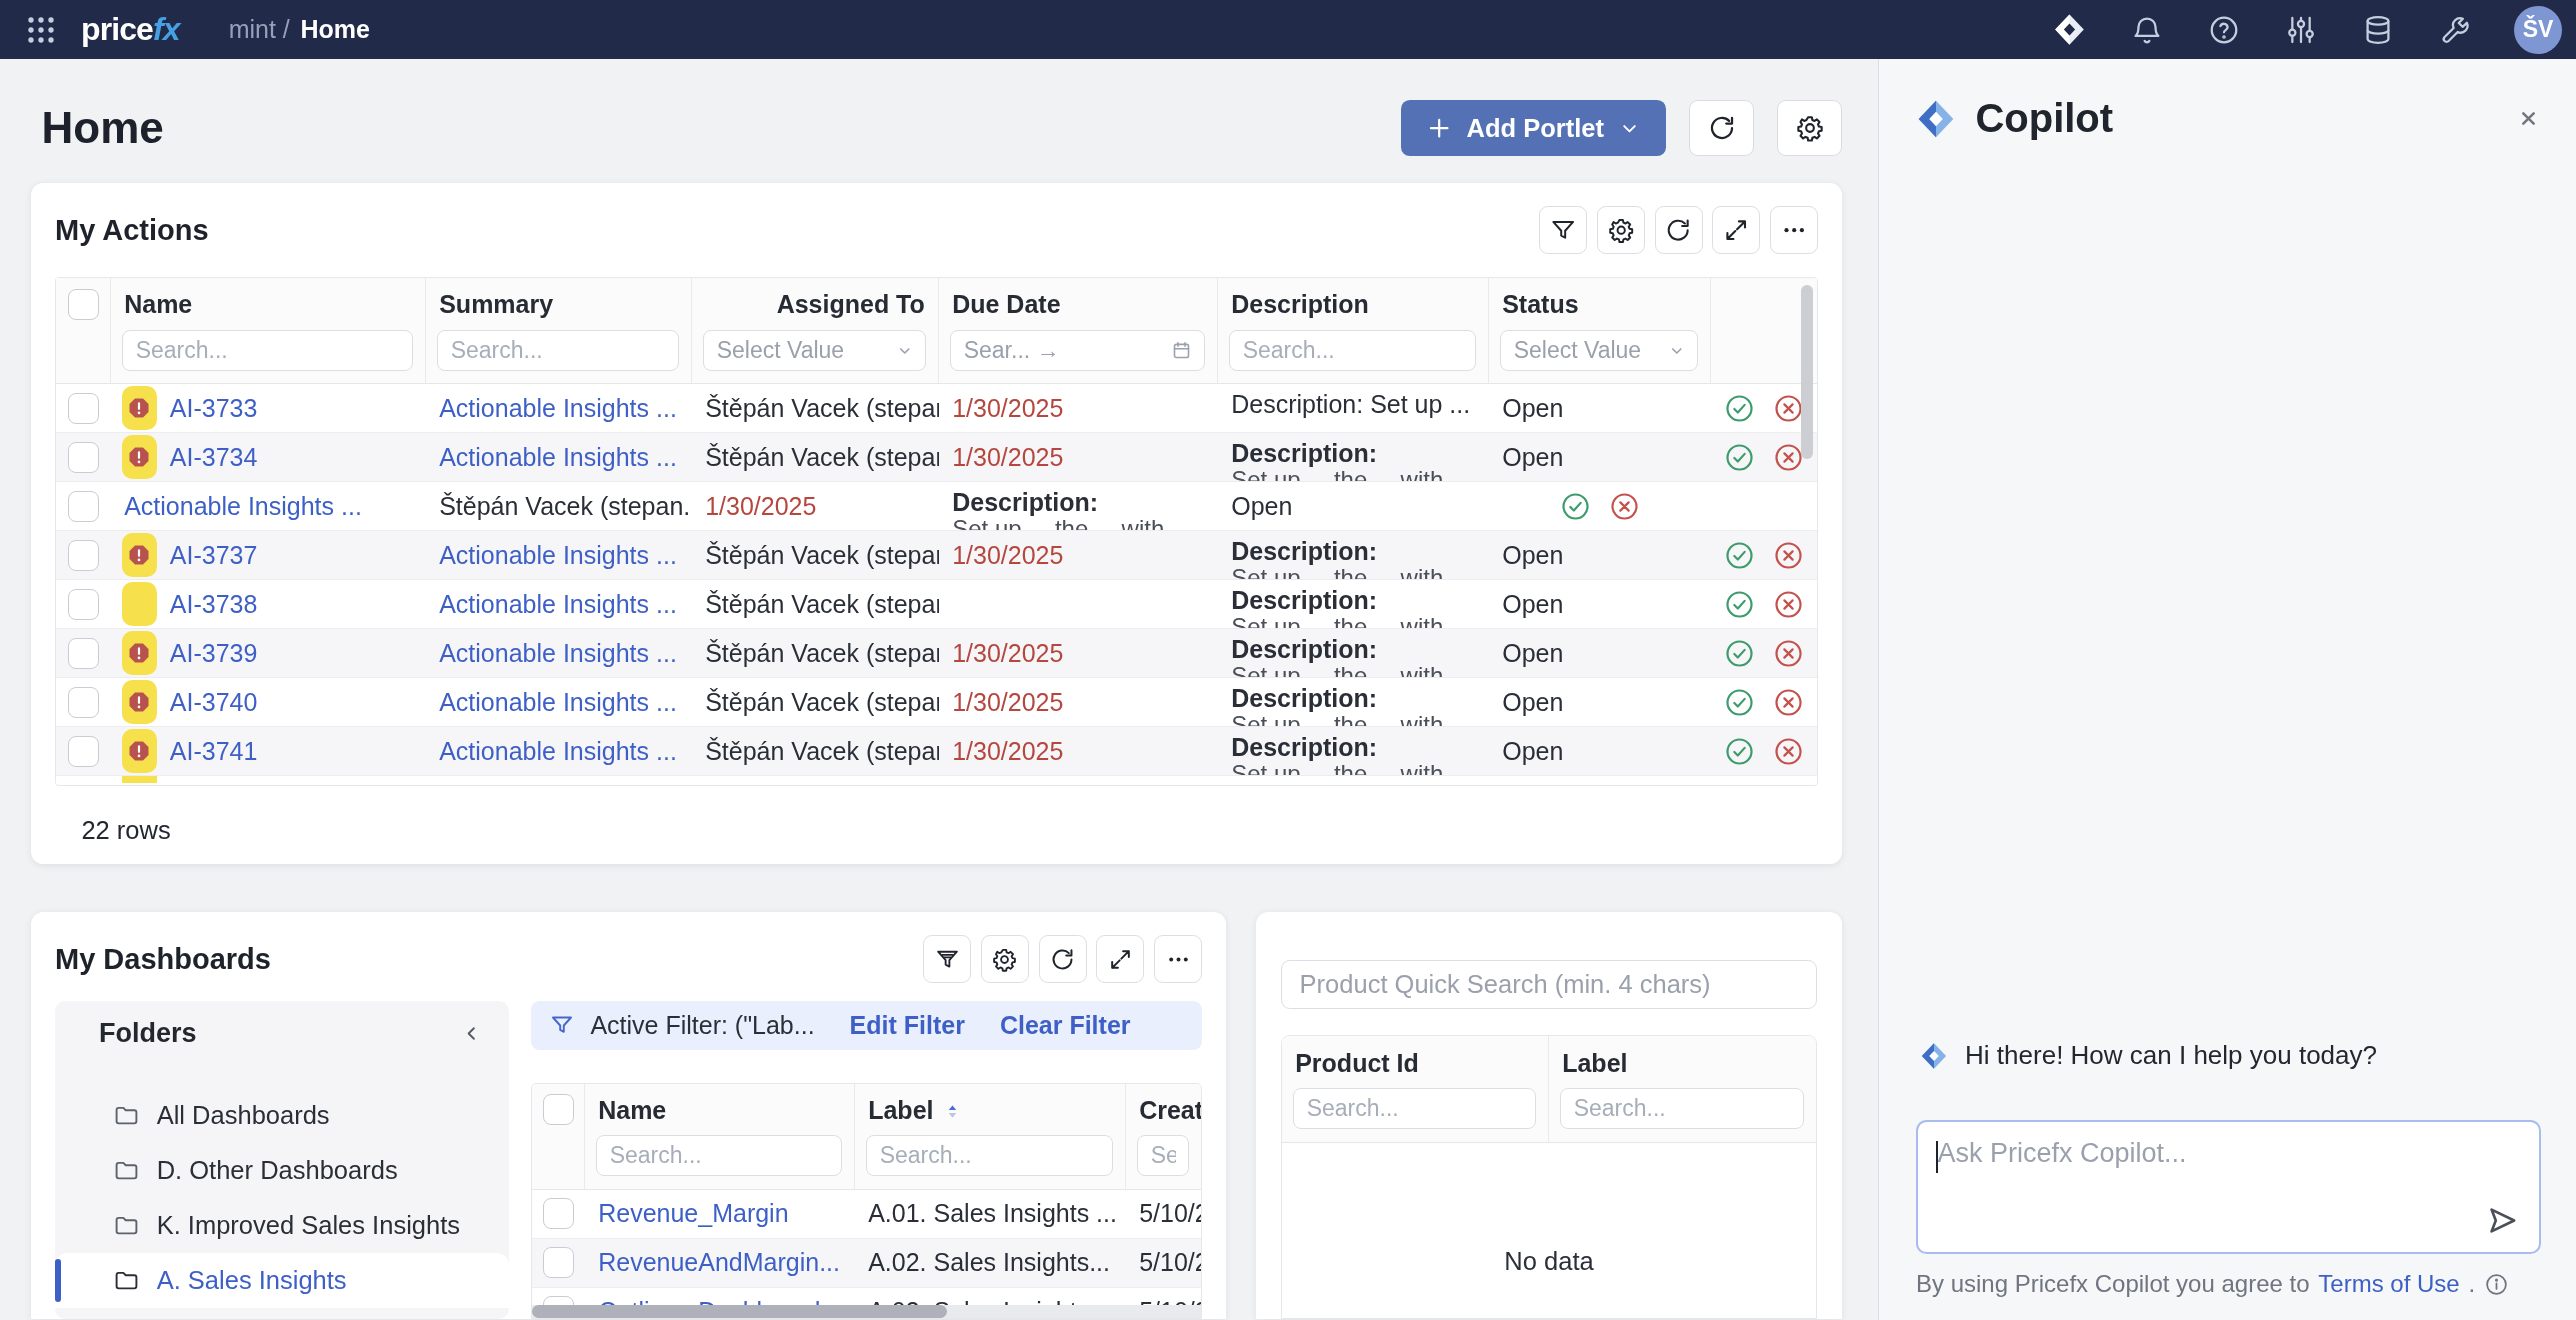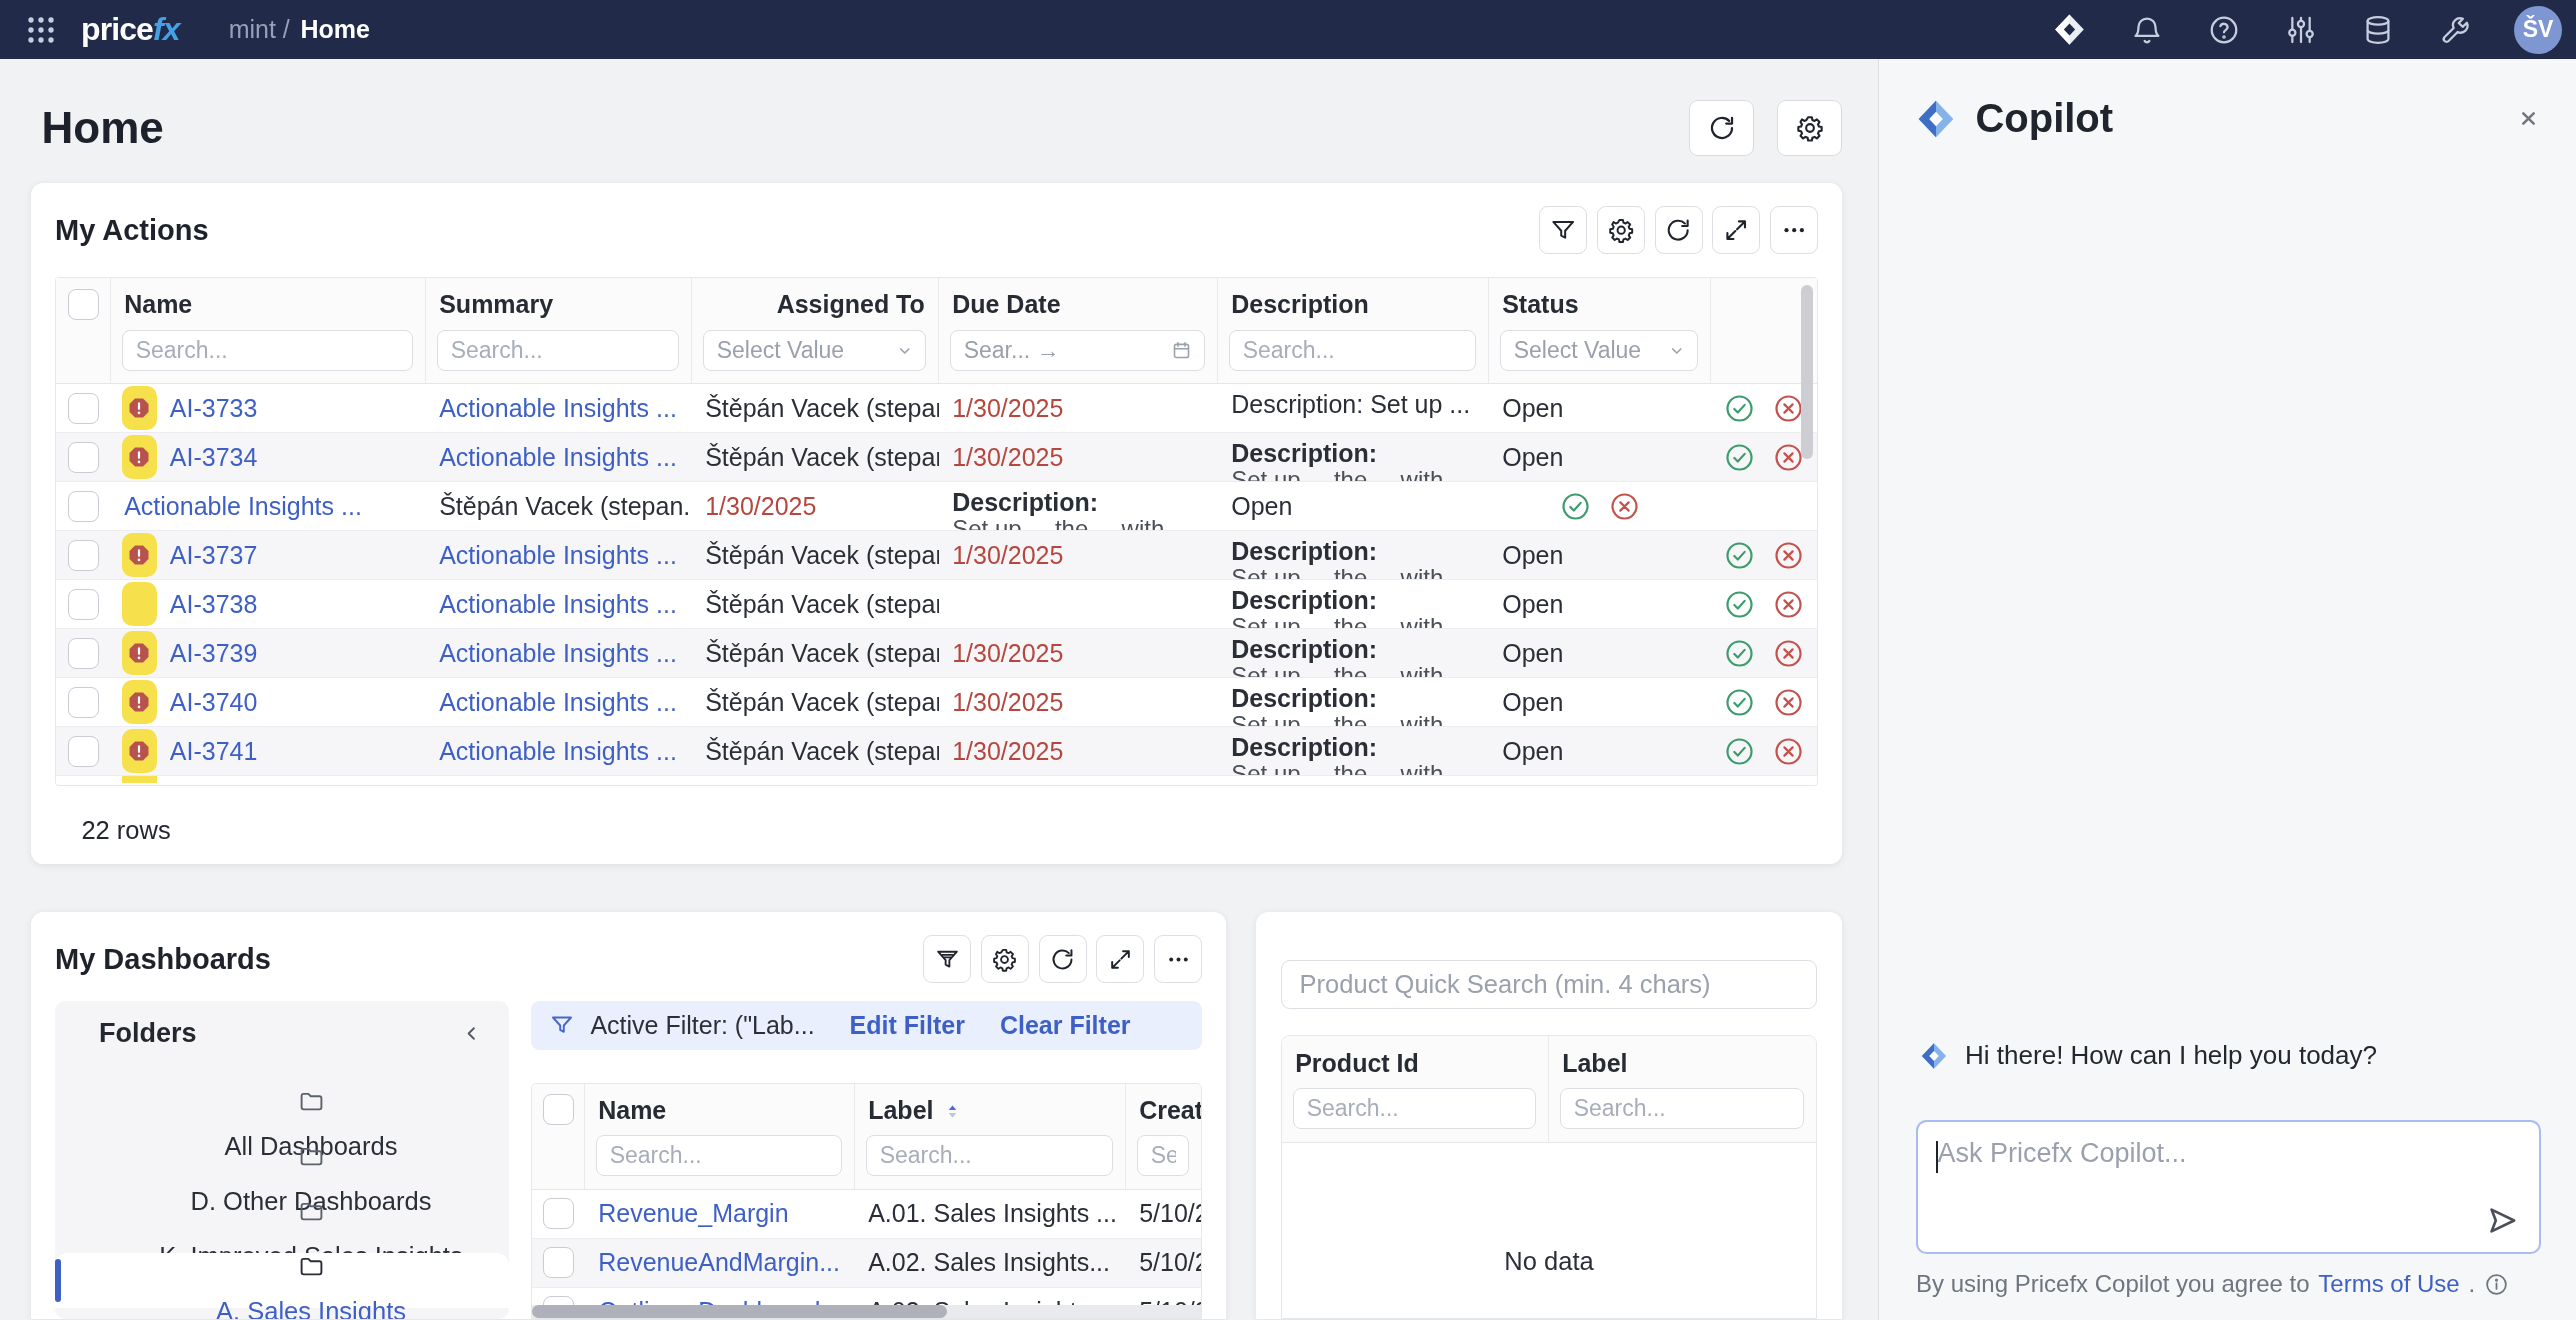--- a/index.html
+++ b/index.html
@@ -75,21 +75,21 @@
   .bottom { display:flex; gap:30px; margin-top:48px;border-radius:6px; }
   .bottom .card { height:407px; border-radius:12.3px 12.3px 0 0; }
   .md-card { width:1195px; padding:23px 24px 0 24px; display:flex; flex-direction:column; }
   .md-content { display:flex; gap:22px; margin-top:17.6px; flex:1; min-height:0; }
 
   .folders { width:454px; background:#f5f5f7; border-radius:10.6px; padding-top:17.6px; overflow:hidden; }
   .folders-head { display:flex; align-items:center; padding:0 26.4px 0 44px; }
   .folders-title { font-size:27px; font-weight:600; color:#23272f; }
   .collapse { margin-left:auto; color:#555a63; cursor:pointer; display:flex; }
   .folder-list { margin-top:39px; }
-  .folder-item { position:relative; height:55px; display:flex; align-items:center; gap:16.7px; padding-left:58px; font-size:25.5px; color:#2a2e37; cursor:pointer;flex-direction:column; }
+  .folder-item { position:relative; height:55px; display:flex; align-items:center; gap:16.7px; padding-left:58px; font-size:25.5px; color:#2a2e37; cursor:pointer; }
   .folder-item svg { color:#5c626c; flex:none; }
   .folder-item.selected { background:#fff; color:#3e60c6; border-radius:12.3px 12.3px 0 0; }
   .folder-item.selected::before { content:""; position:absolute; left:0; top:6.2px; bottom:6.2px; width:6.2px; border-radius:3.5px; background:#3e60c6; }
   .folder-item.selected svg { color:#2a2e37; }
 
   .md-right { flex:1; min-width:0; display:flex; flex-direction:column; }
   .filter-bar { height:49px; background:#e9effc; border-radius:8.8px; display:flex; align-items:center; padding:0 19.4px; font-size:25px; color:#2b2f38; }
   .filter-bar .ftext { margin-left:16px; white-space:nowrap; overflow:hidden; }
   .filter-bar a { color:#3e60c6; font-weight:600; text-decoration:none; margin-left:35px; white-space:nowrap; cursor:pointer; }
   .md-table { margin-top:33px; flex:1; min-height:0; border:0.9px solid #e6e7ea; border-radius:5.3px 5.3px 0 0; position:relative; overflow:hidden; background:#fff; }
@@ -194,20 +194,29 @@
   </div>
 </div>
 
 <div class="layout">
 
 <div class="main">
 
   <div class="page-head">
     <h1>Home</h1>
     <div class="head-actions">
+      <button class="btn-primary">
+        <svg width="26.4" height="26.4" viewBox="0 0 24 24" fill="none" stroke="#fff" stroke-width="2" stroke-linecap="round">
+              <path d="M12 4.5v15M4.5 12h15"></path>
+            </svg>
+        <span>Add Portlet</span>
+        <svg width="23" height="23" viewBox="0 0 24 24" fill="none" stroke="#fff" stroke-width="2" stroke-linecap="round" stroke-linejoin="round">
+              <polyline points="6.5 9.5 12 15 17.5 9.5"></polyline>
+            </svg>
+      </button>
       <button class="icon-btn">
         <svg width="28" height="28" viewBox="0 0 24 24" fill="none" stroke="currentColor" stroke-width="1.9" stroke-linecap="round" stroke-linejoin="round">
               <path d="M20.6 12a8.6 8.6 0 1 1-2.5-6.1"></path>
               <path d="M20.6 3.2v5h-5"></path>
             </svg>
       </button>
       <button class="icon-btn">
         <svg width="28" height="28" viewBox="0 0 24 24" fill="none" stroke="currentColor" stroke-width="1.8" stroke-linejoin="round">
               <path d="M10.4 2.8h3.2l.45 2.35 1.85.77 2-1.3 2.26 2.26-1.3 2 .77 1.85 2.35.45v3.2l-2.35.45-.77 1.85 1.3 2-2.26 2.26-2-1.3-1.85.77-.45 2.35h-3.2l-.45-2.35-1.85-.77-2 1.3-2.26-2.26 1.3-2-.77-1.85-2.35-.45v-3.2l2.35-.45.77-1.85-1.3-2L5.1 4.62l2 1.3 1.85-.77Z"></path>
               <circle cx="12" cy="12" r="3.3"></circle>

